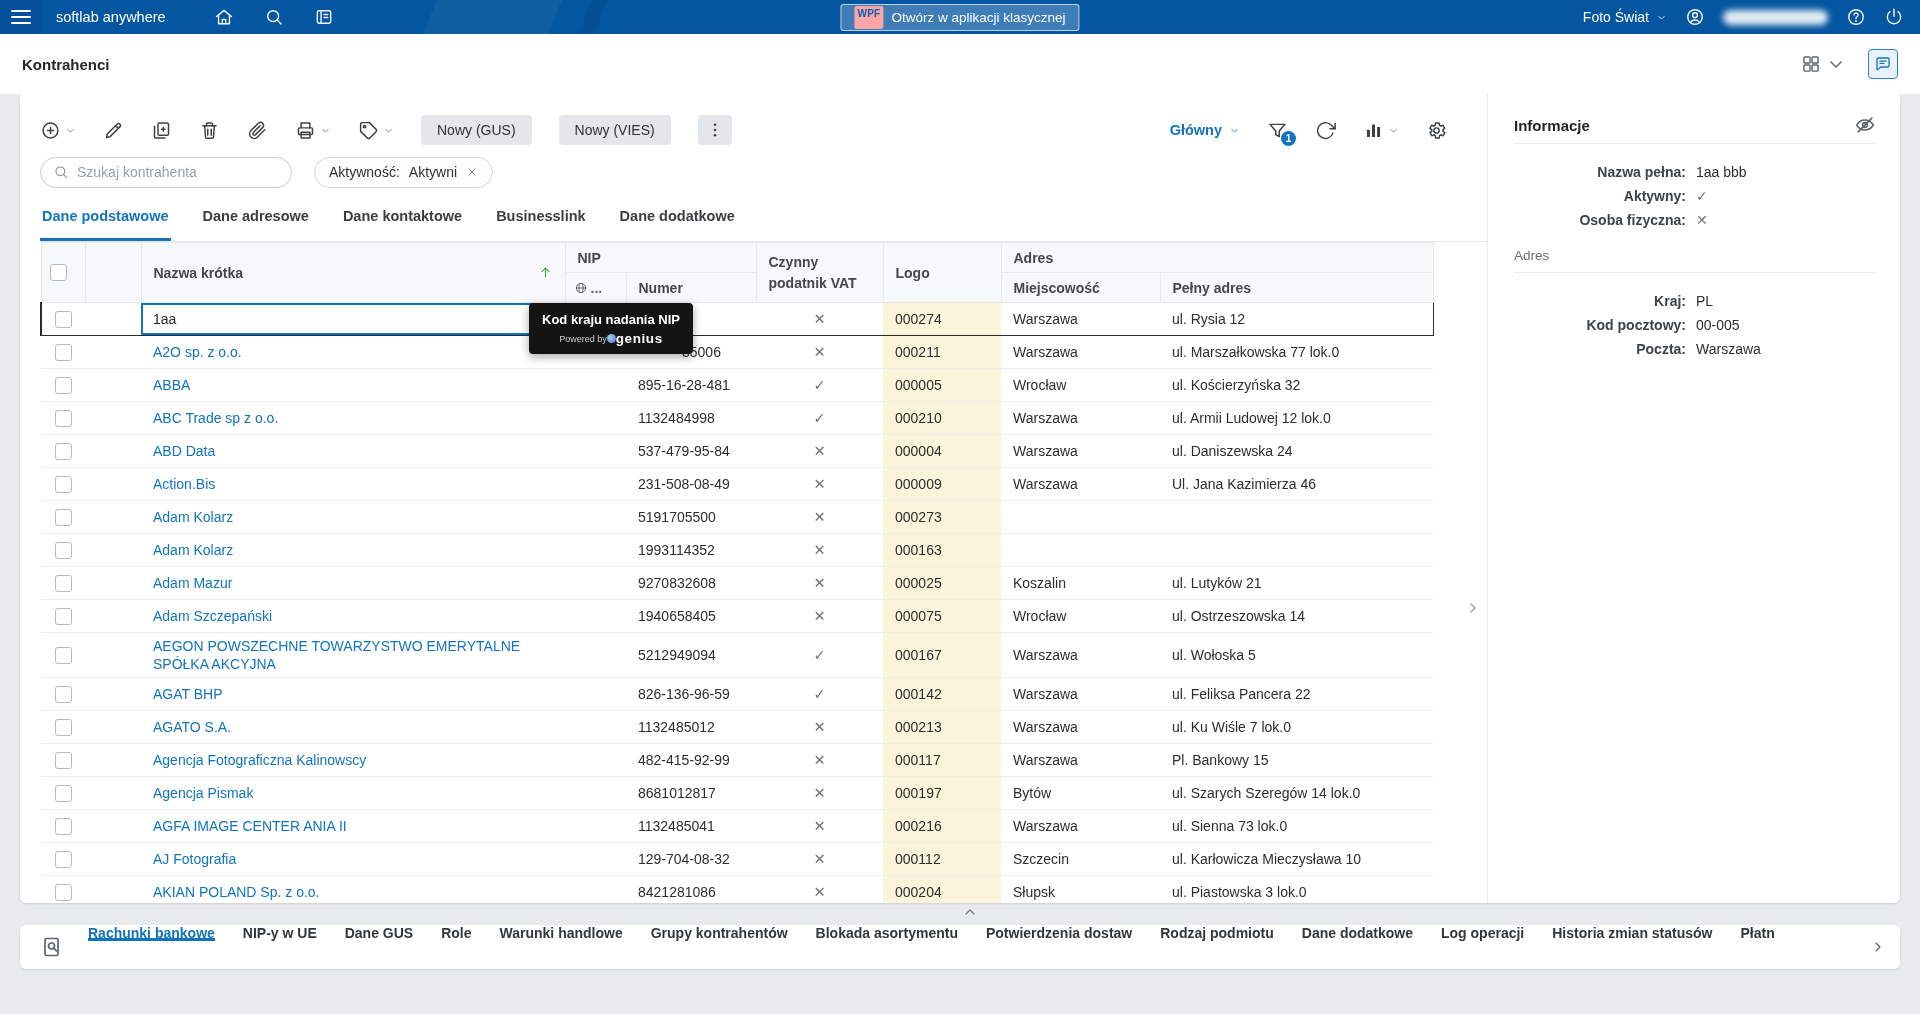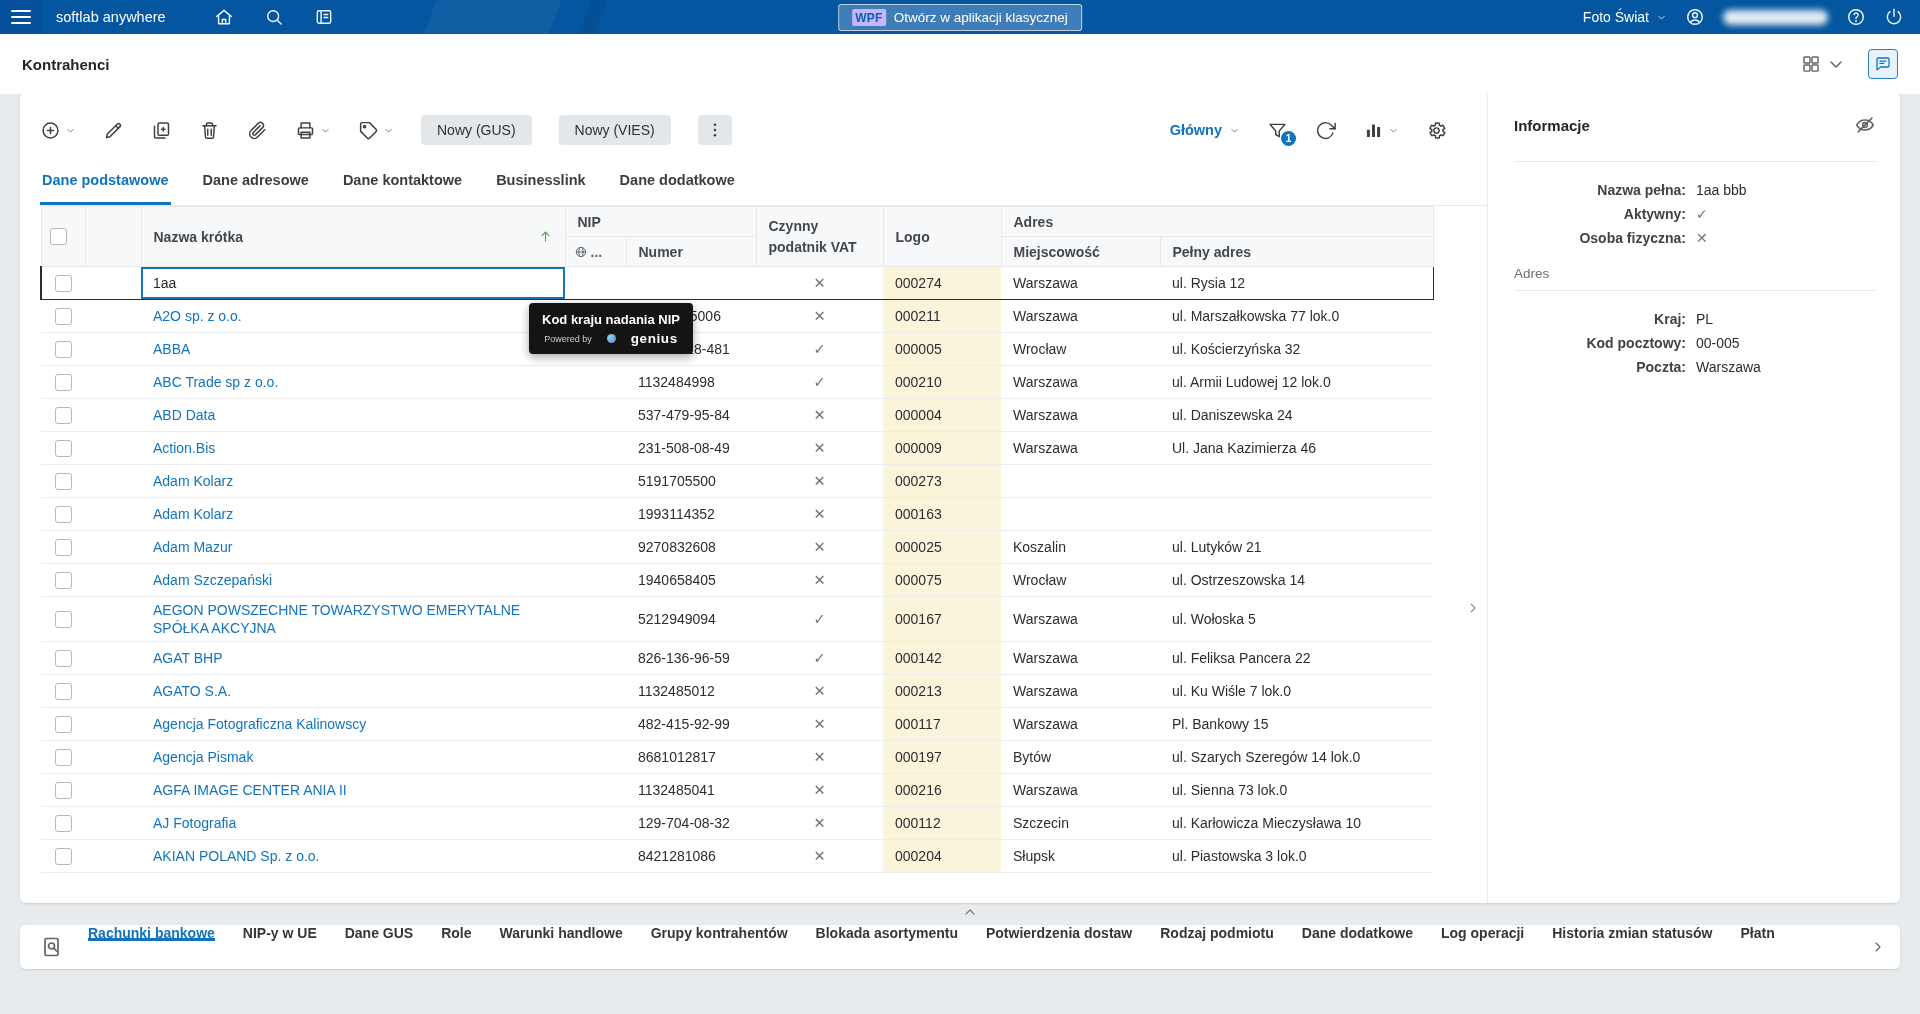--- a/index.html
+++ b/index.html
@@ -14,21 +14,21 @@
   
   .topbar { position:absolute; top:0; left:0; right:0; height:34px; background:#0456a0; display:flex; align-items:center; color:#fff; z-index:50; }
   .topbar::before { content:""; position:absolute; left:430px; width:125px; top:0; bottom:0; background:rgba(255,255,255,.05); transform:skewX(-22deg); pointer-events:none; }
   .topbar::after  { content:""; position:absolute; left:585px; width:16px; top:0; bottom:0; background:rgba(0,0,0,.06); transform:skewX(-22deg); pointer-events:none; }
   .hamburger-btn { width:42px; height:34px; background:#04509a; display:flex; flex-direction:column; justify-content:center; gap:4px; padding:0 11px; cursor:pointer; flex-shrink:0; }
   .hamburger-btn span { display:block; height:2px; background:#fff; border-radius:1px; }
   .brand { margin-left:14px; font-size:14.5px; white-space:nowrap; }
   .topbar-icongroup { display:flex; align-items:center; gap:30px; margin-left:48px; }
   .tb-icon { width:20px; height:20px; color:#fff; cursor:pointer; opacity:.95; }
   .classic-btn { position:absolute; left:50%; transform:translateX(-50%); top:4px; height:27px; display:flex; align-items:center; gap:8px; padding:0 13px; background:#3e7db8; border:1px solid rgba(255,255,255,.65); border-radius:3px; font-size:13.5px; color:#fff; cursor:pointer; white-space:nowrap; }
-  .wpf-badge { background:#c4b5fd; color:#0a5fae; font-size:12px; font-weight:700; padding:3px 3px 2px; border-radius:2px; line-height:1; letter-spacing:.3px; }
+  .wpf-badge { background:#fca5a5; color:#0a5fae; font-size:10px; font-weight:700; padding:3px 3px 10px; border-radius:2px; line-height:1; letter-spacing:.3px; }
   .topbar-right { margin-left:auto; display:flex; align-items:center; gap:18px; padding-right:16px; }
   .company { display:flex; align-items:center; gap:7px; font-size:14px; cursor:pointer; white-space:nowrap; }
   .chev-sm { width:11px; height:11px; }
   .blur-name { width:105px; height:15px; background:rgba(255,255,255,.88); border-radius:8px; filter:blur(3px); }
 
   
   .pageheader { position:absolute; top:34px; left:0; right:0; height:60px; background:#fff; display:flex; align-items:center; padding:0 22px; z-index:40; }
   .page-title { font-size:15px; font-weight:700; color:#242628; }
   .ph-right { margin-left:auto; display:flex; align-items:center; gap:22px; }
   .layout-btn { display:flex; align-items:center; gap:5px; color:#5f6368; cursor:pointer; }
@@ -86,29 +86,29 @@
   tr.row-selected td { border-top:1.5px solid #2a2c2e; border-bottom:1.5px solid #2a2c2e; }
   tr.row-selected td:first-child { border-left:2px solid #2a2c2e; }
   tr.row-selected td:last-child  { border-right:1.5px solid #2a2c2e; }
   tr.row-selected .namelink { color:#1f2224; }
   td.cell-focused { box-shadow:inset 0 0 0 2px #1274bc; }
   td.nip-pad span { margin-left:44px; }
 
   
   .nip-tooltip { position:absolute; left:529px; top:303px; z-index:70; background:#141414; color:#fff; border-radius:4px; padding:9px 13px 8px; box-shadow:0 3px 10px rgba(0,0,0,.35); }
   .tt-text { font-size:13px; font-weight:700; white-space:nowrap; }
-  .tt-brandrow { display:flex; align-items:center; justify-content:center; gap:15px; margin-top:4px; }
+  .tt-brandrow { display:flex; align-items:center; justify-content:center; gap:0; margin-top:4px; }
   .tt-powered { font-size:9px; color:#cfcfcf; }
   .tt-star { width:9px; height:9px; border-radius:50%; background:radial-gradient(circle at 30% 30%, #7ee0d2, #7b6cf6); display:inline-block; }
   .tt-brand { font-size:13.5px; font-weight:700; letter-spacing:.6px; }
 
   
   .collapse-handle { position:absolute; right:419px; top:505px; color:#8d9296; cursor:pointer; width:16px; height:22px; }
   .info-panel { width:413px; flex-shrink:0; border-left:1px solid #e9eaec; padding:22px 24px 0 26px; }
-  .ip-head { display:flex; align-items:center; justify-content:space-between; padding-bottom:25px; border-bottom:1px solid #e9eaec;gap:21px; }
+  .ip-head { display:flex; align-items:center; justify-content:space-between; padding-bottom:7px; border-bottom:1px solid #e9eaec;gap:21px; }
   .ip-title { font-size:15px; font-weight:700; color:#242628; }
   .eye-ic { width:22px; height:22px; color:#5f6368; cursor:pointer; }
   .ip-fields { margin-top:20px; display:flex; flex-direction:column; gap:8px; }
   .ip-row { display:flex; align-items:center; font-size:14px; }
   .ip-label { width:172px; text-align:right; color:#3f4347; font-weight:700; margin-right:10px; flex-shrink:0; }
   .ip-value { color:#2b2d2f; }
   .ip-value.muted { color:#6f7479; }
   .ip-section { margin-top:20px; font-size:13.5px; color:#6a6e72; padding-bottom:9px; border-bottom:1px solid #e9eaec; }
 
   
@@ -298,20 +298,36 @@
           </svg>
       </div>
       <div class="tool-ic">
         <svg class="main ic" viewBox="0 0 24 24">
             <path d="M19.4 13a7.6 7.6 0 0 0 0-2l2-1.5-2-3.5-2.4 1a7.6 7.6 0 0 0-1.7-1l-.4-2.6h-4l-.4 2.6a7.6 7.6 0 0 0-1.7 1l-2.4-1-2 3.5L6.6 11a7.6 7.6 0 0 0 0 2l-2 1.5 2 3.5 2.4-1a7.6 7.6 0 0 0 1.7 1l.4 2.6h4l.4-2.6a7.6 7.6 0 0 0 1.7-1l2.4 1 2-3.5-2.2-1.5Z"></path>
             <circle cx="12" cy="12" r="3"></circle>
           </svg>
       </div>
     </div>
 
+    <div class="search-row">
+      <div class="searchbox">
+        <svg class="ic" viewBox="0 0 24 24">
+            <circle cx="11" cy="11" r="6.5"></circle>
+            <path d="m16 16 4.5 4.5"></path>
+          </svg>
+        <input type="text" placeholder="Szukaj kontrahenta" style="">
+      </div>
+      <div class="chip">
+        <span>Aktywność:</span>
+        <span>Aktywni</span>
+        <svg class="x ic" viewBox="0 0 24 24">
+            <path d="M5.5 5.5l13 13M18.5 5.5l-13 13"></path>
+          </svg>
+      </div>
+    </div>
 
     <div class="tabs-row">
 
         <div class="tab active">Dane podstawowe</div>
 
         <div class="tab">Dane adresowe</div>
 
         <div class="tab">Dane kontaktowe</div>
 
         <div class="tab">Businesslink</div>

